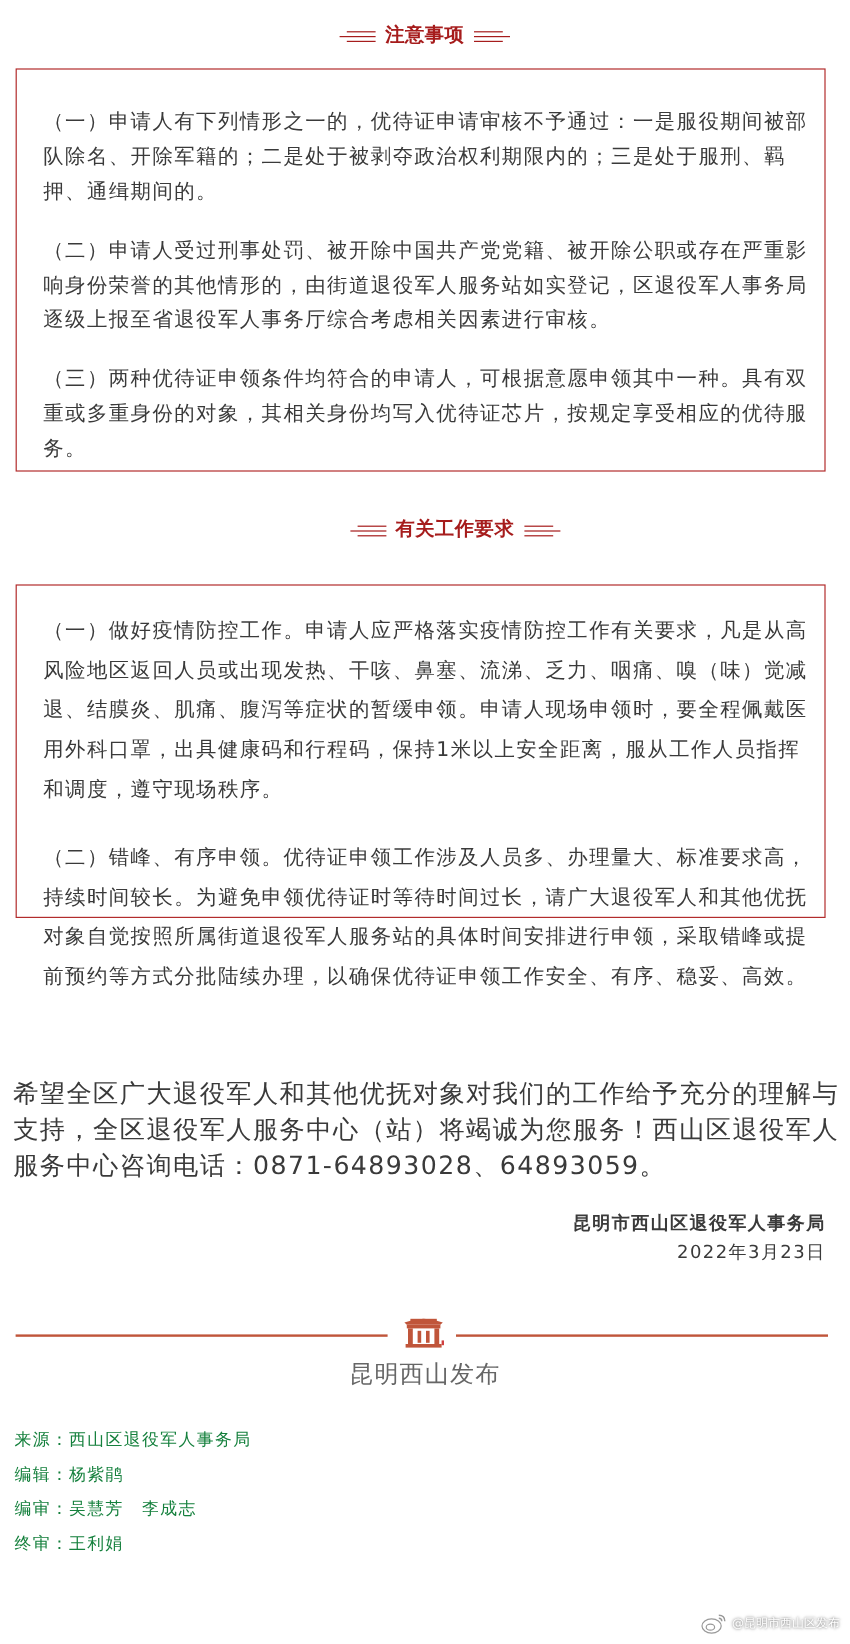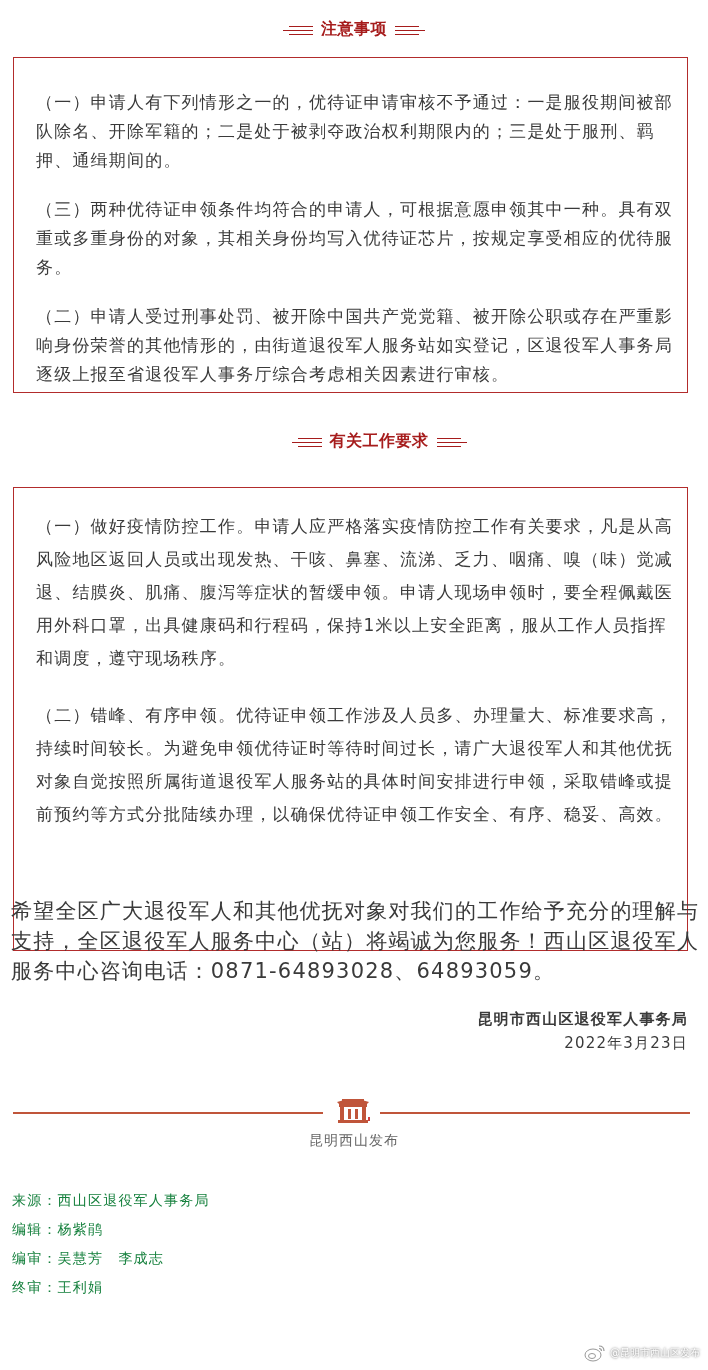--- a/index.html
+++ b/index.html
@@ -30,21 +30,21 @@
     .box {
       position: absolute; left: 13px; width: 675px;
       border: 1.5px solid #b22c2c; box-sizing: border-box;
       padding: 0 14px 0 22px;
     }
     .box p {
       margin: 0; font-size: 17px; color: #3a3a3a; letter-spacing: 1.2px;
     }
     .box1 { top: 57px; height: 336px; padding-top: 30px; }
     .box1 p { line-height: 29px; margin-bottom: 20px; }
-    .box2 { top: 487px; height: 464px; padding-top: 22px; }
+    .box2 { top: 487px; height: 278px; padding-top: 22px; }
     .box2 p { line-height: 33px; margin-bottom: 24px; }
     .closing {
       position: absolute; left: 11px; top: 896px; width: 690px;
       font-size: 21px; line-height: 30px; color: #3a3a3a; letter-spacing: 1.2px; margin: 0;
     }
     .sign {
       position: absolute; right: 20px; width: 300px; text-align: right;
       font-size: 15px; color: #3a3a3a; letter-spacing: 1.2px;
     }
     .sign-org { top: 1010px; font-weight: bold; }
@@ -52,21 +52,21 @@
     .footer-line {
       position: absolute; top: 1112px; height: 1.5px; background: #c0553a;
     }
     .footer-line.left { left: 13px; width: 310px; }
     .footer-line.right { left: 380px; width: 310px; }
     .logo {
       position: absolute; left: 334px; top: 1095px; width: 38px; height: 30px;
     }
     .footer-brand {
       position: absolute; left: 0; width: 708px; top: 1132px; text-align: center;
-      font-size: 14px; color: #666666; letter-spacing: 1px;
+      font-size: 20px; color: #666666; letter-spacing: 1px;
     }
     .credits {
       position: absolute; left: 12px; top: 1186px;
     }
     .credits div {
       font-size: 14px; color: #15803d; line-height: 29px; letter-spacing: 1.2px;
     }
     .watermark {
       position: absolute; right: 8px; bottom: 8px;
       display: flex; align-items: center;
@@ -87,22 +87,22 @@
   <span class="title-text">注意事项</span>
   <span class="deco right">
       <span class="l1"></span>
       <span class="l2"></span>
       <span class="l3"></span>
     </span>
 </div>
 
 <div class="box box1">
   <p>（一）申请人有下列情形之一的，优待证申请审核不予通过：一是服役期间被部队除名、开除军籍的；二是处于被剥夺政治权利期限内的；三是处于服刑、羁押、通缉期间的。</p>
+  <p>（二）申请人受过刑事处罚、被开除中国共产党党籍、被开除公职或存在严重影响身份荣誉的其他情形的，由街道退役军人服务站如实登记，区退役军人事务局逐级上报至省退役军人事务厅综合考虑相关因素进行审核。</p>
   <p>（三）两种优待证申领条件均符合的申请人，可根据意愿申领其中一种。具有双重或多重身份的对象，其相关身份均写入优待证芯片，按规定享受相应的优待服务。</p>
-  <p>（二）申请人受过刑事处罚、被开除中国共产党党籍、被开除公职或存在严重影响身份荣誉的其他情形的，由街道退役军人服务站如实登记，区退役军人事务局逐级上报至省退役军人事务厅综合考虑相关因素进行审核。</p>
 </div>
 
 <div class="section-title" style="top:426px;margin-left:25px;">
   <span class="deco left">
       <span class="l1"></span>
       <span class="l2"></span>
       <span class="l3"></span>
     </span>
   <span class="title-text">有关工作要求</span>
   <span class="deco right">

